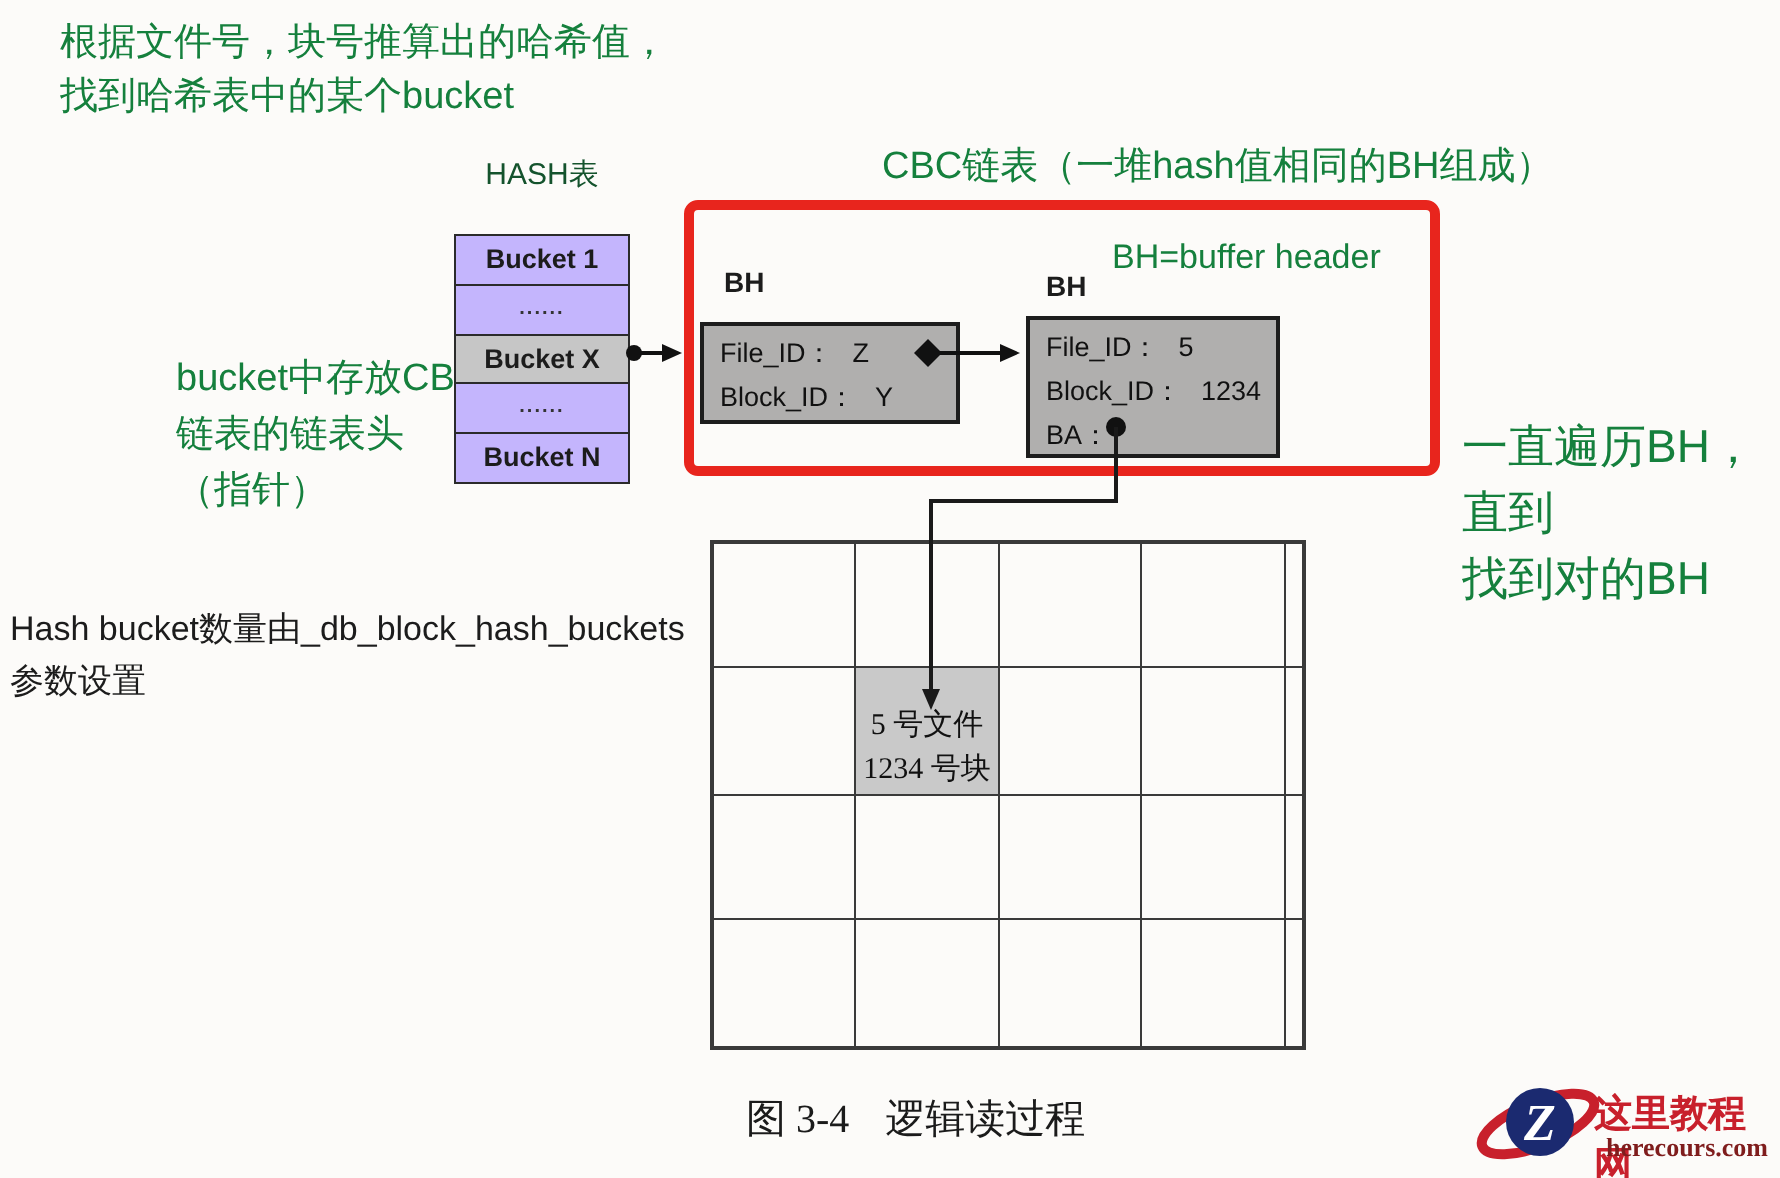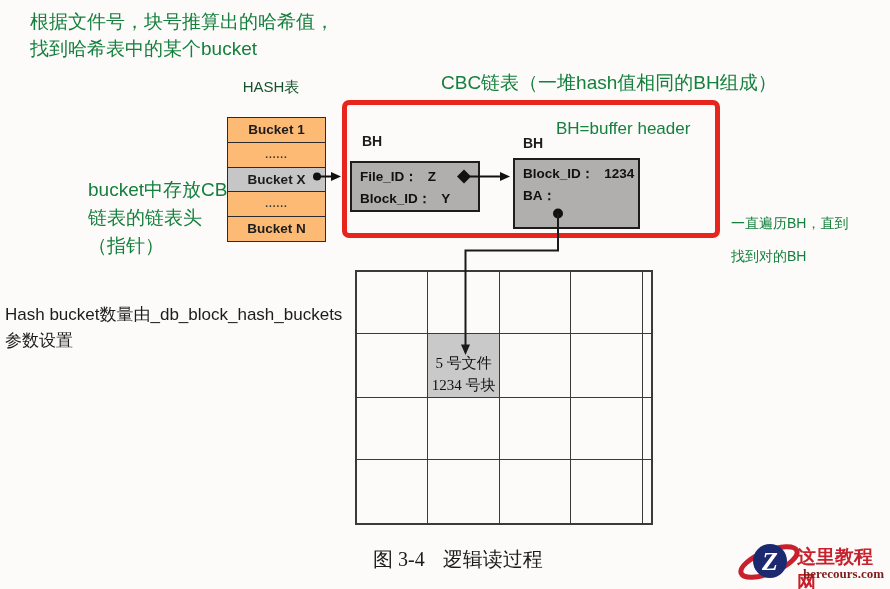--- a/index.html
+++ b/index.html
@@ -8,43 +8,43 @@
   .canvas{position:relative;width:890px;height:589px;background:#fcfbf9;}
 
   .red{color:#15803d;font-weight:normal;}
   .abs{position:absolute;}
 
   
   .top-left-note{left:30px;top:8px;font-size:19px;line-height:27px;}
   .left-note{left:88px;top:176px;font-size:19px;line-height:28px;}
   .cbc-heading{left:441px;top:70px;font-size:19px;}
   .bh-def{left:556px;top:119px;font-size:17px;}
-  .right-note{left:731px;top:207px;font-size:14px;line-height:33px;}
+  .right-note{left:731px;top:207px;font-size:23px;line-height:33px;}
   .param-note{left:5px;top:302px;font-size:17px;line-height:26px;color:#1c1c1c;}
 
   
   .hash-title{left:225px;top:78px;width:92px;text-align:center;font-size:15px;
               font-weight:normal;color:#14532d;}
-  .hash-table{left:227px;top:117px;width:99px;height:125px;
-              border:1.5px solid #2b2b2b;box-sizing:border-box;background:#fdba74;z-index:2;}
+  .hash-table{left:227px;top:117px;width:88px;height:125px;
+              border:1.5px solid #2b2b2b;box-sizing:border-box;background:#c4b5fd;z-index:2;}
   .hrow{height:24.4px;line-height:24.4px;text-align:center;font-size:13.5px;
         font-weight:bold;color:#1c1c1c;border-top:1.5px solid #2b2b2b;box-sizing:border-box;}
   .hrow:first-child{border-top:none;}
   .hrow.dots{font-size:10px;letter-spacing:1px;color:#333;}
   .hrow.hl{background:#c6c6c6;}
 
   
   .red-rect{left:342px;top:100px;width:378px;height:138px;border:5px solid #e8251d;
             border-radius:7px;box-sizing:border-box;z-index:1;}
 
   
   .bh-label{font-size:14px;font-weight:bold;color:#1c1c1c;z-index:2;}
   .bh-box{background:#b0afae;border:2px solid #1d1d1d;box-sizing:border-box;
           z-index:2;padding:3px 0 0 8px;}
-  .bh-box .field{height:22px;line-height:22px;font-size:13.5px;font-weight:bold;color:#111;}
+  .bh-box .field{height:22px;line-height:22px;font-size:13.5px;font-weight:normal;color:#111;}
   .bh-box .fval{margin-left:10px;}
   .bh-box1{left:350px;top:161px;width:130px;height:51px;}
   .bh-box2{left:513px;top:158px;width:127px;height:71px;}
 
   
   .bgrid{left:355px;top:270px;width:298px;height:255px;border:2px solid #3a3a3a;
          box-sizing:border-box;display:grid;z-index:2;
          grid-template-columns:71px 72px 71px 72px auto;
          grid-template-rows:62px 64px 62px auto;}
   .bcell{border-right:1.5px solid #3a3a3a;border-bottom:1.5px solid #3a3a3a;
@@ -103,20 +103,23 @@
       <span>File_ID：</span><span class="fval">Z</span>
     </div>
     <div class="field">
       <span>Block_ID：</span><span class="fval">Y</span>
     </div>
   </div>
 
   <div class="abs bh-label" style="left:523px;top:135px;">BH</div>
   <div class="abs red bh-def">BH=buffer header</div>
   <div class="abs bh-box bh-box2">
+    <div class="field">
+      <span>File_ID：</span><span class="fval">5</span>
+    </div>
     <div class="field">
       <span>Block_ID：</span><span class="fval">1234</span>
     </div>
     <div class="field">
       <span>BA：</span><span class="fval"></span>
     </div>
   </div>
 
   <div class="abs red right-note">
     <div>一直遍历BH，直到</div>

